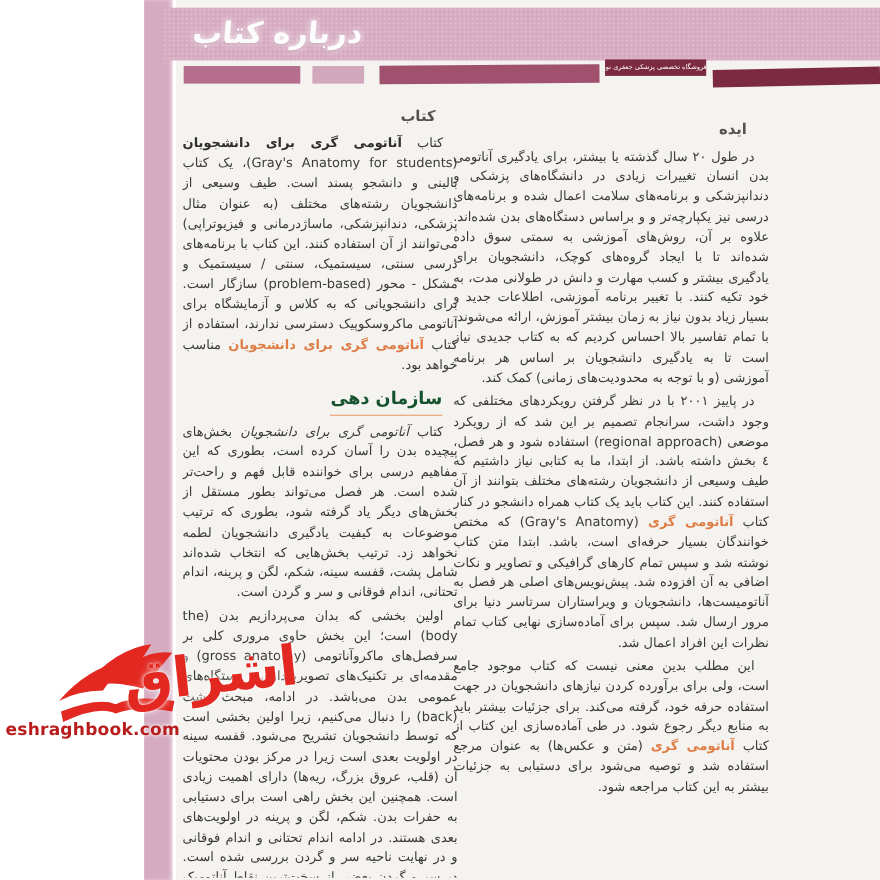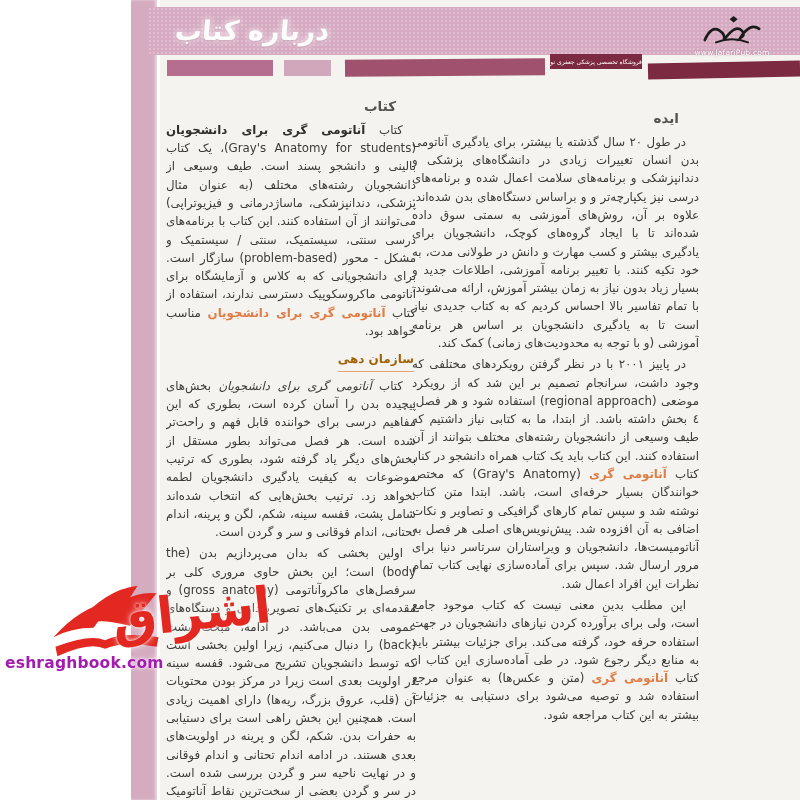--- a/index.html
+++ b/index.html
@@ -32,56 +32,46 @@
             white-space:nowrap; overflow:hidden; direction:rtl; }
   .bar-right { left:648px; top:62px; width:152px; background:#7c2a42; transform:rotate(-1.2deg); }
 
   
   .col { position:absolute; direction:rtl; text-align:justify; color:#3c3b38;
          font-size:11.8px; line-height:1.55; overflow:hidden; }
   .col-right { left:412px; top:108px; width:287px; height:696px; }
   .col-left  { left:166px; top:96px; width:250px; height:702px; }
   .col p { text-indent:13px; margin-bottom:3px; }
   .h-dark { font-size:13.5px; font-weight:bold; color:#55534f; padding-right:20px; margin-bottom:4px; }
-  .h-orange { font-size:12px; font-weight:bold; color:#a16207; margin:10px 0 5px;
+  .h-orange { font-size:16px; font-weight:bold; color:#14532d; margin:10px 12px 5px;
               padding-right:2px; }
   .h-orange span { display:inline-block; border-bottom:1px solid #e7a06e; padding-bottom:2px; }
   .b-dark  { font-weight:bold; color:#2f2e2b; }
   .b-orange{ font-weight:bold; color:#e07c45; }
   .it      { font-style:italic; }
 
   
   .watermark { position:absolute; left:0; top:574px; width:240px; height:130px; z-index:6; }
   .wm-fa { position:absolute; left:112px; top:10px; font-size:50px; font-weight:bold;
            color:#e32822; direction:rtl; transform:rotate(-6deg);
            text-shadow:0 0 2px #fff, 0 0 6px rgba(255,255,255,.85); }
   .wm-url { position:absolute; left:5px; top:80px; font-size:15.5px; font-weight:bold;
-            color:#a21caf; letter-spacing:.2px;
+            color:#b91c1c; letter-spacing:.2px;
             text-shadow:0 0 2px #fff, 0 0 5px rgba(255,255,255,.9); }
 </style>
 </head>
 <body>
 
 <div class="scan">
 
   <div class="paper"></div>
   <div class="binding-strip"></div>
 
   <div class="band">
     <div class="band-title">درباره کتاب</div>
-    <div class="publisher">
-      <span>
-        <svg width="64" height="32" viewBox="0 0 80 40">
-          <path d="M37 4 l5 -4 5 4 -5 4 z" fill="#1b1b1b"></path>
-          <path d="M6 30 Q14 12 24 18 Q32 23 30 30 Q44 10 52 18 Q58 24 50 28 Q62 8 74 16" fill="none" stroke="#1b1b1b" stroke-width="3.4" stroke-linecap="round"></path>
-          <path d="M20 33 q20 -8 40 0" fill="none" stroke="#1b1b1b" stroke-width="2.4" stroke-linecap="round"></path>
-        </svg>
-      </span>
-      <div class="publisher-url">www.JafariPub.com</div>
-    </div>
   </div>
 
   <div class="bar bar1"></div>
   <div class="bar bar2"></div>
   <div class="bar bar3"></div>
   <div class="ribbon">فروشگاه تخصصی پزشکی جعفری نوین</div>
   <div class="bar bar-right"></div>
 
   <div class="col col-right">
     <div class="h-dark">ایده</div>

